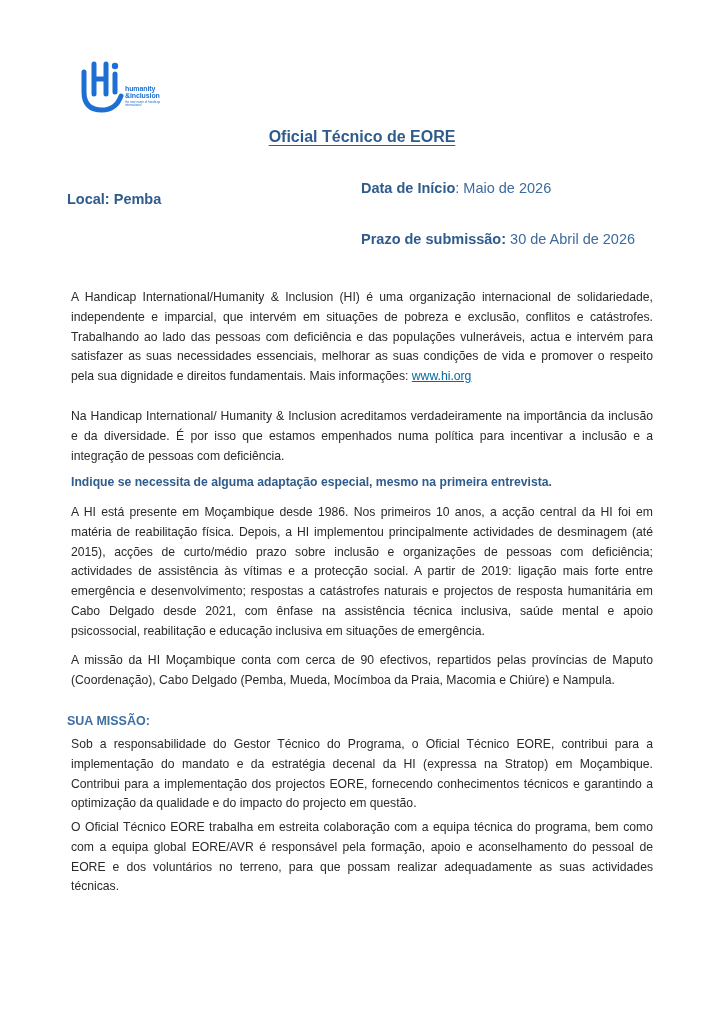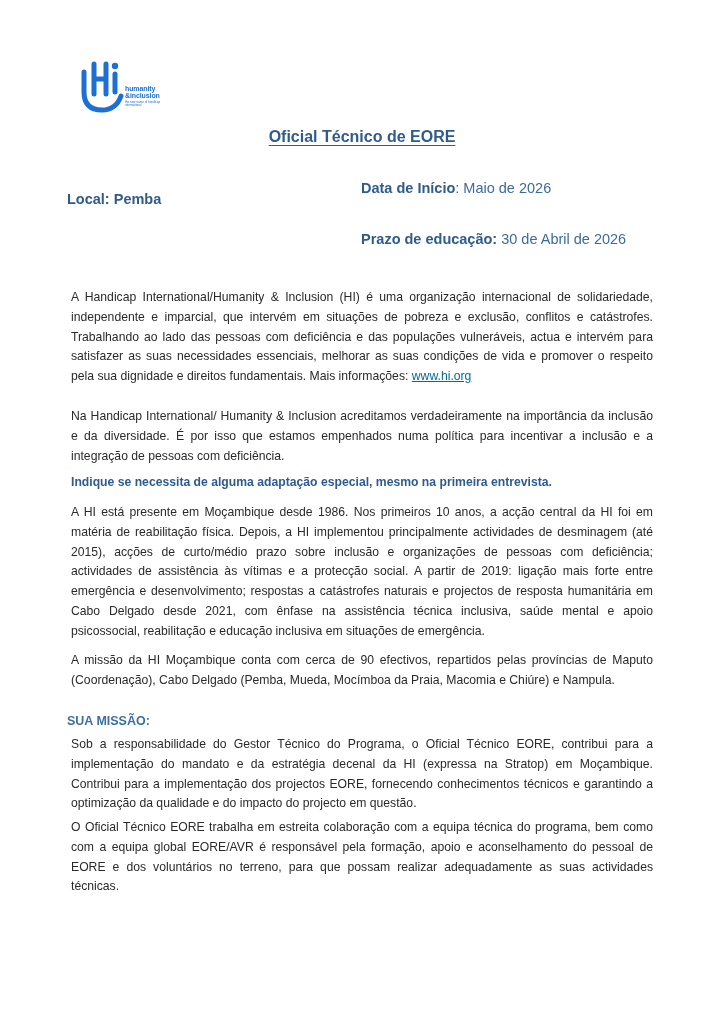--- a/index.html
+++ b/index.html
@@ -127,21 +127,21 @@
 
 <div class="meta local">
   <b>Local: Pemba</b>
 </div>
 
 <div class="meta start">
   <b>Data de Início</b><span class="val">: Maio de 2026</span>
 </div>
 
 <div class="meta deadline">
-  <b>Prazo de educação:</b><span class="val"> 30 de Abril de 2026</span>
+  <b>Prazo de submissão:</b><span class="val"> 30 de Abril de 2026</span>
 </div>
 
 <div class="body-text" id="p1">
   <span>A Handicap International/Humanity &amp; Inclusion (HI) é uma organização internacional de solidariedade, independente e imparcial, que intervém em situações de pobreza e exclusão, conflitos e catástrofes. Trabalhando ao lado das pessoas com deficiência e das populações vulneráveis, actua e intervém para satisfazer as suas necessidades essenciais, melhorar as suas condições de vida e promover o respeito pela sua dignidade e direitos fundamentais. Mais informações: </span><a>www.hi.org</a>
 </div>
 
 <div class="body-text" id="p2">Na Handicap International/ Humanity &amp; Inclusion acreditamos verdadeiramente na importância da inclusão e da diversidade. É por isso que estamos empenhados numa política para incentivar a inclusão e a integração de pessoas com deficiência.</div>
 
 <div class="highlight" id="hl">Indique se necessita de alguma adaptação especial, mesmo na primeira entrevista.</div>
 

